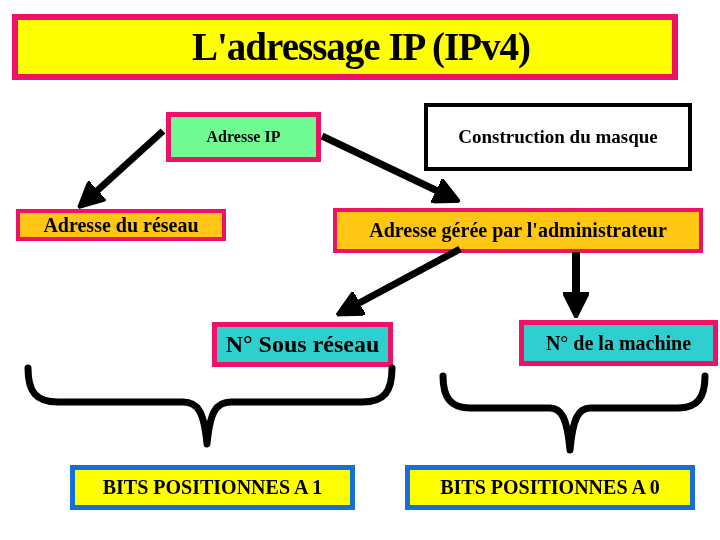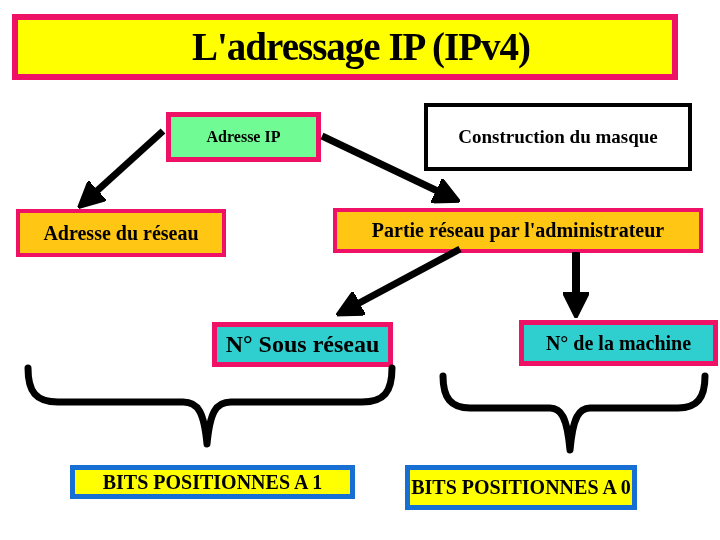--- a/index.html
+++ b/index.html
@@ -20,62 +20,62 @@
   }
   #adresse-ip{
     left:166px;top:112px;width:155px;height:50px;
     background:var(--green);border:5px solid var(--magenta);font-size:16px;
   }
   #construction-masque{
     left:424px;top:103px;width:268px;height:68px;
     background:#ffffff;border:4px solid #000;font-size:19px;flex-direction:column;
   }
   #adresse-reseau{
-    left:16px;top:209px;width:210px;height:48px;
+    left:16px;top:209px;width:210px;height:32px;
     background:var(--golden);border:4px solid var(--magenta);font-size:20px;
   }
   #partie-admin{
     left:333px;top:208px;width:370px;height:45px;
     background:var(--golden);border:4px solid var(--magenta);font-size:20px;
   }
   #sous-reseau{
     left:212px;top:322px;width:181px;height:45px;
     background:var(--turquoise);border:5px solid var(--magenta);font-size:24px;
   }
   #machine{
     left:483px;top:320px;width:199px;height:46px;
     background:var(--turquoise);border:5px solid var(--magenta);font-size:20px;margin-left:36px;
   }
   #bits-1{
-    left:70px;top:465px;width:285px;height:34px;
+    left:70px;top:465px;width:285px;height:45px;
     background:var(--yellow);border:5px solid var(--blue);font-size:20px;
   }
   #bits-0{
-    left:405px;top:465px;width:232px;height:45px;
+    left:405px;top:465px;width:290px;height:45px;
     background:var(--yellow);border:5px solid var(--blue);font-size:20px;
   }
   #connector-layer{position:absolute;left:0;top:0;width:720px;height:540px;pointer-events:none;}
   #connector-layer line, #connector-layer path{stroke:var(--arrow);}
 </style>
 </head>
 <body>
 
 <div id="stage">
 
   <div class="box" id="title-bar">L'adressage IP (IPv4)</div>
 
   <div class="box" id="adresse-ip">Adresse IP</div>
 
   <div class="box" id="construction-masque">
     <span>Construction du masque</span>
   </div>
 
   <div class="box" id="adresse-reseau">Adresse du réseau</div>
 
-  <div class="box" id="partie-admin">Partie réseau par l'administrateur</div>
+  <div class="box" id="partie-admin">Adresse gérée par l'administrateur</div>
 
   <div class="box" id="sous-reseau">N° Sous réseau</div>
 
   <div class="box" id="machine">N° de la machine</div>
 
   <div class="box" id="bits-1">BITS POSITIONNES A 1</div>
 
   <div class="box" id="bits-0">BITS POSITIONNES A 0</div>
 
   <svg id="connector-layer" viewBox="0 0 720 540" xmlns="http://www.w3.org/2000/svg">

